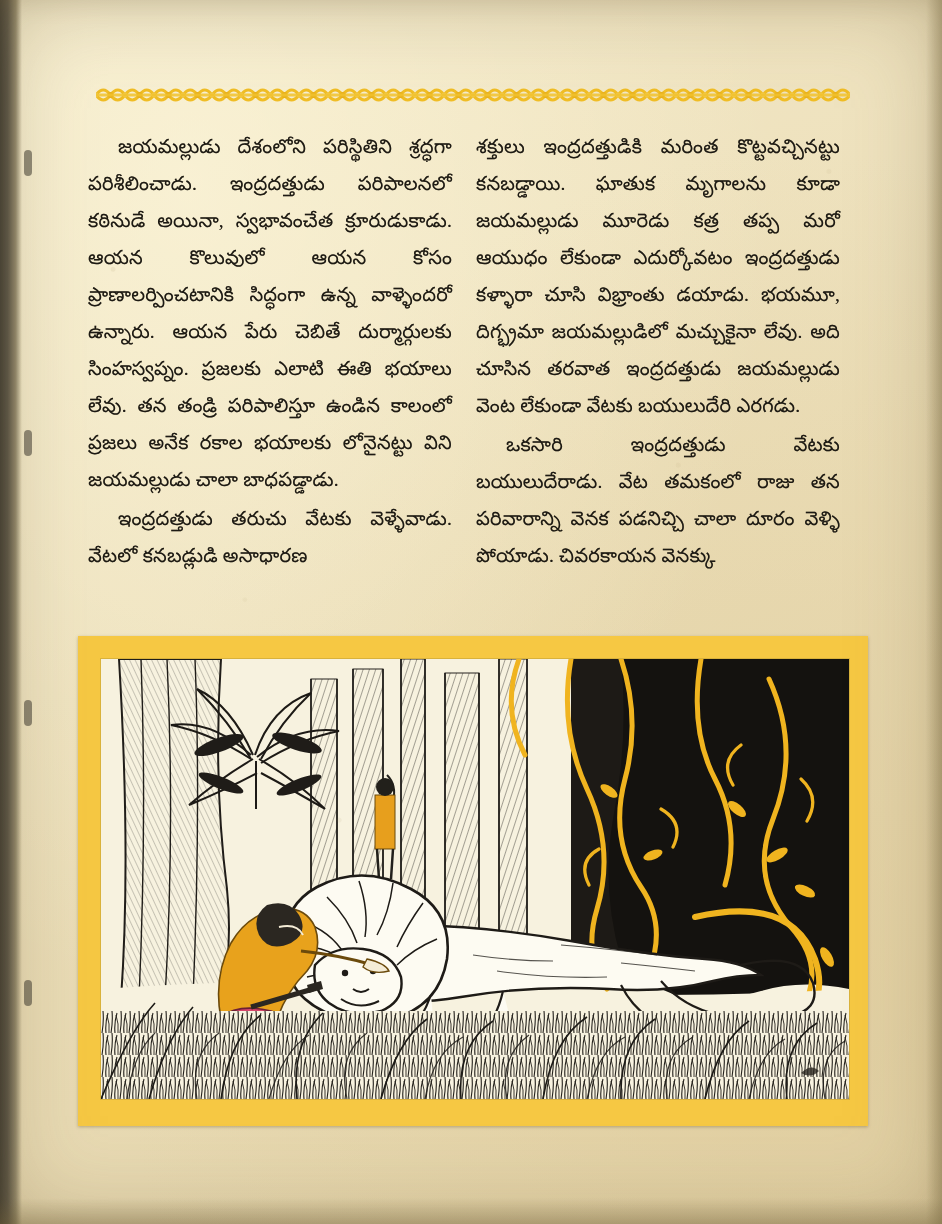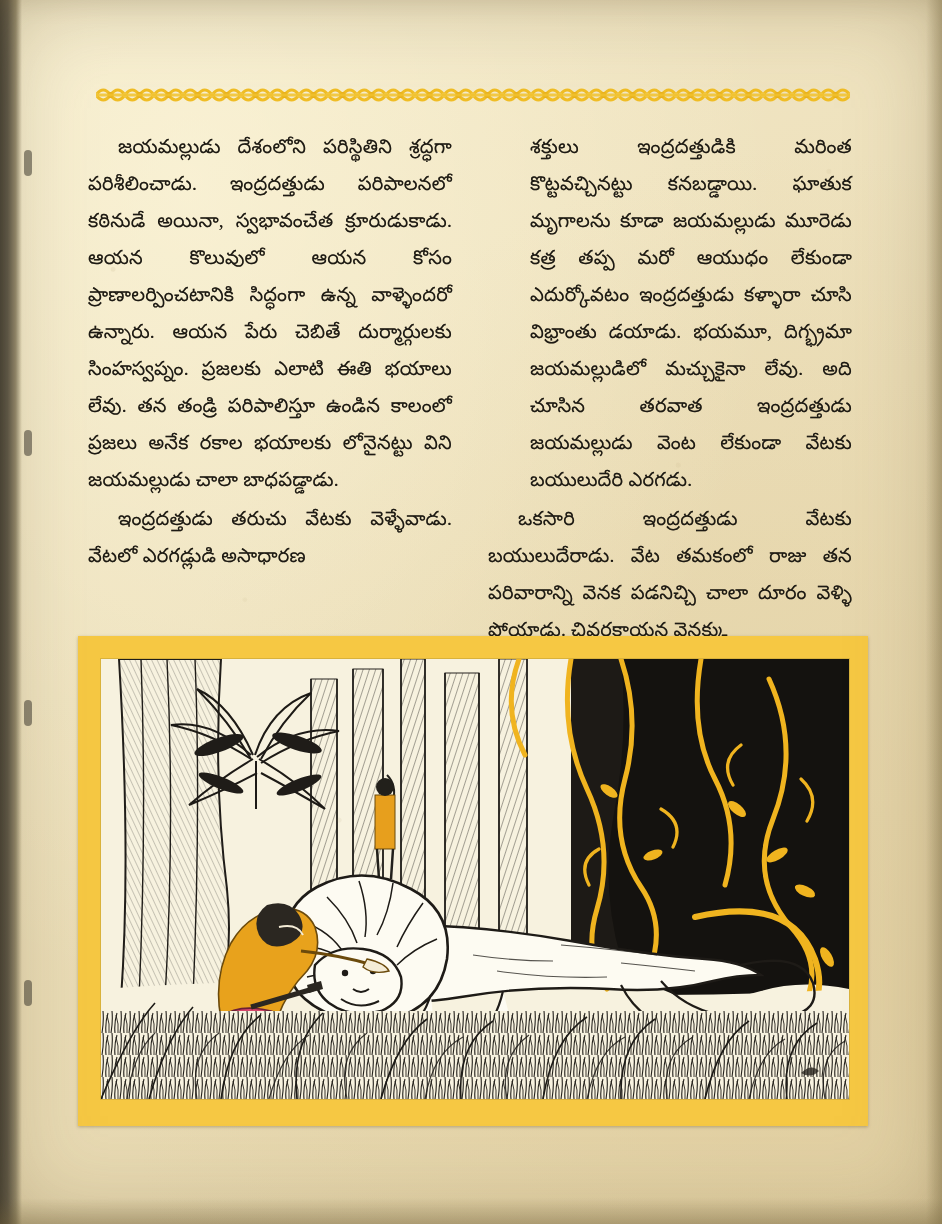--- a/index.html
+++ b/index.html
@@ -77,38 +77,38 @@
     height: 22px;
   }
 
   
   .columns {
     position: absolute;
     left: 88px;
     top: 128px;
     width: 768px;
     display: flex;
-    gap: 36px;
+    gap: 24px;
   }
   .col {
     width: 364px;
   }
   .col p {
     margin: 0 0 2px 0;
     font-family: "Liberation Serif", "DejaVu Serif", serif;
     font-size: 19.5px;
     line-height: 37px;
     color: #1d1a14;
     text-align: justify;
     text-justify: inter-word;
     letter-spacing: .2px;
     text-indent: 30px;
     text-shadow: 0 0 .6px rgba(40,30,10,.45);
   }
-  .col p.noindent { text-indent: 0; margin-left: 42px; }
+  .col p.noindent { text-indent: 0; }
   .col p:last-child { text-align: justify; font-family: Liberation Serif, serif; }
 
   
   .illus-frame {
     position: absolute;
     left: 78px;
     top: 636px;
     width: 790px;
     height: 490px;
     background: #f6c843;
@@ -164,21 +164,21 @@
         </pattern>
       </defs>
       <rect x="0" y="0" width="754" height="22" fill="url(#orn)"></rect>
       <rect x="0" y="9.5" width="754" height="3" fill="#f2c32e" opacity=".85"></rect>
     </svg>
   </div>
 
   <div class="columns">
     <div class="col">
       <p>జయమల్లుడు దేశంలోని పరిస్థితిని శ్రద్ధగా పరిశీలించాడు. ఇంద్రదత్తుడు పరిపాలనలో కఠినుడే అయినా, స్వభావంచేత క్రూరుడుకాడు. ఆయన కొలువులో ఆయన కోసం ప్రాణాలర్పించటానికి సిద్ధంగా ఉన్న వాళ్ళెందరో ఉన్నారు. ఆయన పేరు చెబితే దుర్మార్గులకు సింహస్వప్నం. ప్రజలకు ఎలాటి ఈతి భయాలు లేవు. తన తండ్రి పరిపాలిస్తూ ఉండిన కాలంలో ప్రజలు అనేక రకాల భయాలకు లోనైనట్టు విని జయమల్లుడు చాలా బాధపడ్డాడు.</p>
-      <p>ఇంద్రదత్తుడు తరుచు వేటకు వెళ్ళేవాడు. వేటలో ఎరగడ్లుడి అసాధారణ</p>
+      <p>ఇంద్రదత్తుడు తరుచు వేటకు వెళ్ళేవాడు. వేటలో కనబడ్లుడి అసాధారణ</p>
     </div>
     <div class="col">
       <p class="noindent">శక్తులు ఇంద్రదత్తుడికి మరింత కొట్టవచ్చినట్టు కనబడ్డాయి. ఘాతుక మృగాలను కూడా జయమల్లుడు మూరెడు కత్ర తప్ప మరో ఆయుధం లేకుండా ఎదుర్కోవటం ఇంద్రదత్తుడు కళ్ళారా చూసి విభ్రాంతు డయాడు. భయమూ, దిగ్భ్రమా జయమల్లుడిలో మచ్చుకైనా లేవు. అది చూసిన తరవాత ఇంద్రదత్తుడు జయమల్లుడు వెంట లేకుండా వేటకు బయులుదేరి ఎరగడు.</p>
       <p>ఒకసారి ఇంద్రదత్తుడు వేటకు బయులుదేరాడు. వేట తమకంలో రాజు తన పరివారాన్ని వెనక పడనిచ్చి చాలా దూరం వెళ్ళి పోయాడు. చివరకాయన వెనక్కు</p>
     </div>
   </div>
 
   <div class="illus-frame">
     <div class="illus">
       <svg viewBox="0 0 748 440" preserveAspectRatio="none" aria-hidden="true">

